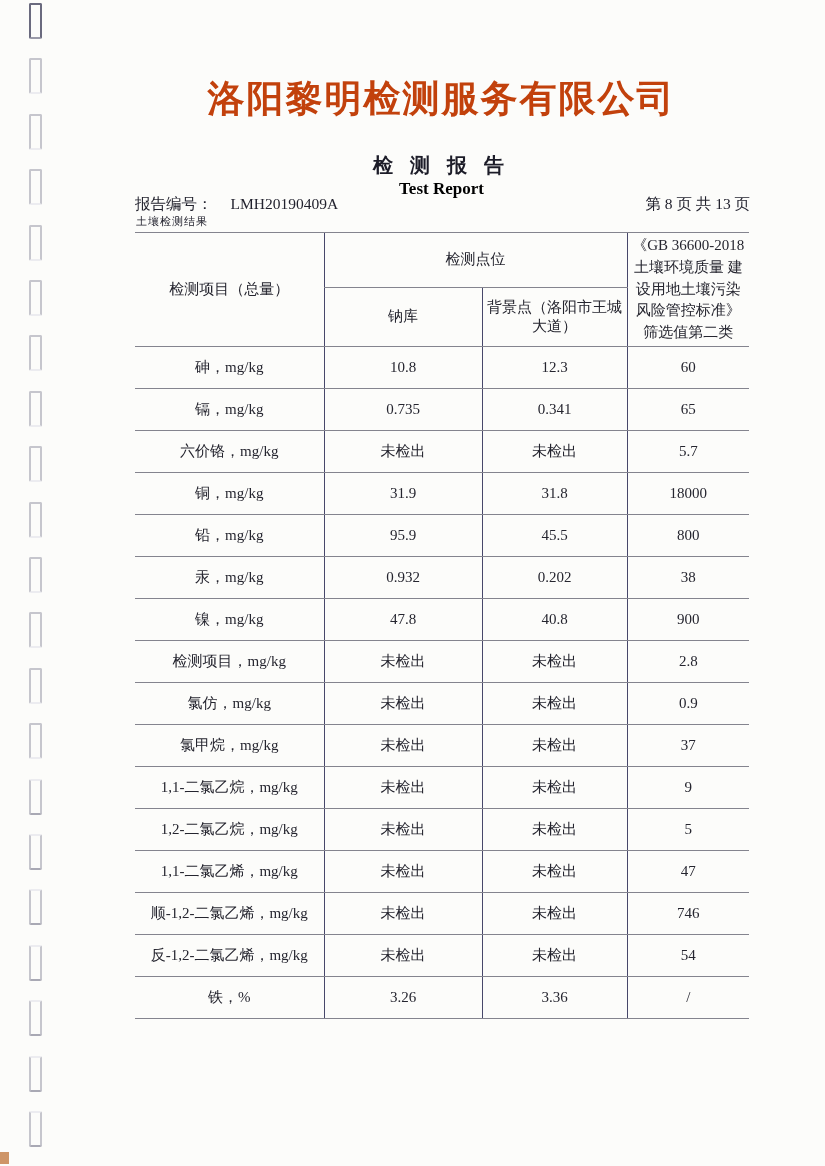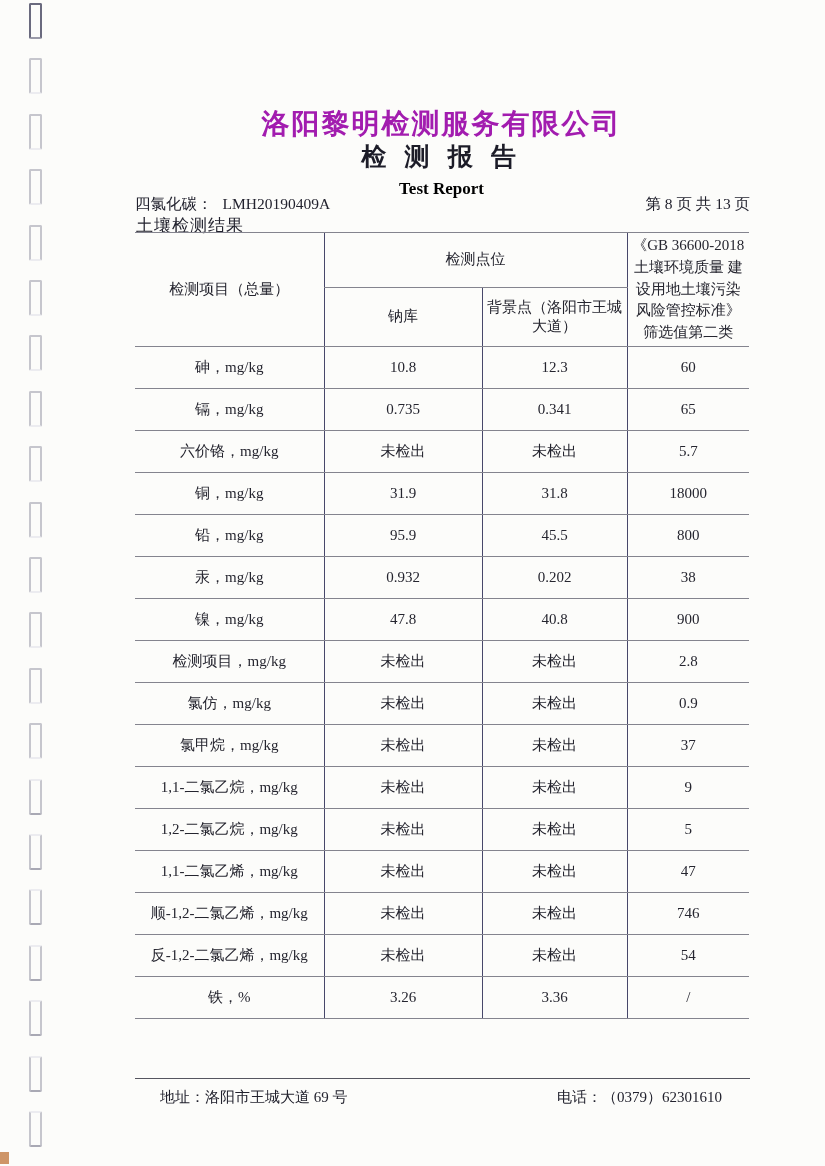--- a/index.html
+++ b/index.html
@@ -25,33 +25,33 @@
     background:transparent;
   }
   .hole-first { border-color:#6a6a7e; border-bottom-color:#9a9aa8; }
   .hole-bottom { border-bottom-color:#a9a9b4; border-top-color:#ececf0; }
   .corner-artifact {
     position:absolute; left:0; top:1152px;
     width:9px; height:12px; background:#c5834e; opacity:.85;
   }
   
   .abs-center { position:absolute; left:135px; width:613px; text-align:center; }
-  .company-cn { top:74px; font-size:28px; font-weight:600; letter-spacing:2px; color:#a21caf;margin-top:31px; }
+  .company-cn { top:74px; font-size:37px; font-weight:600; letter-spacing:2px; color:#c2410c; }
   .company-en { top:112px; font-size:18px; font-weight:700; color:#1c1c28; }
-  .title-cn   { top:140px; font-size:25px; font-weight:600; letter-spacing:6px; color:#1c1c28; }
+  .title-cn   { top:152px; font-size:20px; font-weight:600; letter-spacing:6px; color:#1c1c28; }
   .title-en   { top:179px; font-size:17px; font-weight:700; color:#000000; }
   .meta-row {
     position:absolute; left:135px; top:194px; width:615px;
     display:flex; justify-content:space-between;
     font-size:15.5px;
   }
-  .report-no-value { margin-left:10px; }
+  .report-no-value { margin-left:18px; }
   .section-title {
     position:absolute; left:136px; top:214px;
-    font-size:17px; letter-spacing:1px;
+    font-size:11px; letter-spacing:1px;
   }
   
   .report-table {
     position:absolute; left:135px; top:232px; width:614px;
     border-collapse:collapse; table-layout:fixed;
   }
   .report-table th, .report-table td {
     font-weight:normal;
     text-align:center; vertical-align:middle;
     font-size:15px; color:#25252f;
@@ -108,21 +108,21 @@
       <div class="hole hole-bottom" style="top: 1111px;"></div>
     </div>
   <div class="corner-artifact"></div>
 
   <div class="abs-center company-cn">洛阳黎明检测服务有限公司</div>
   <div class="abs-center title-cn">检 测 报 告</div>
   <div class="abs-center title-en">Test Report</div>
 
   <div class="meta-row">
     <div>
-      <span>四氯化碳：</span><span class="report-no-value">LMH20190409A</span>
+      <span>报告编号：</span><span class="report-no-value">LMH20190409A</span>
     </div>
     <div>第 8 页 共 13 页</div>
   </div>
 
   <div class="section-title">土壤检测结果</div>
 
   <table class="report-table">
     <colgroup>
       <col class="col-param">
         <col class="col-nayu">
@@ -233,22 +233,14 @@
         </tr>
         <tr>
           <td>铁，%</td>
           <td class="v-l">3.26</td>
           <td class="v-l">3.36</td>
           <td class="v-l">/</td>
         </tr>
       </tbody>
   </table>
 
-  <div class="footer">
-    <div class="footer-address">
-      <span>地址：</span><span>洛阳市王城大道 69 号</span>
-    </div>
-    <div class="footer-phone">
-      <span>电话：</span><span>（0379）62301610</span>
-    </div>
-  </div>
 
 </div>
 
 </body></html>

